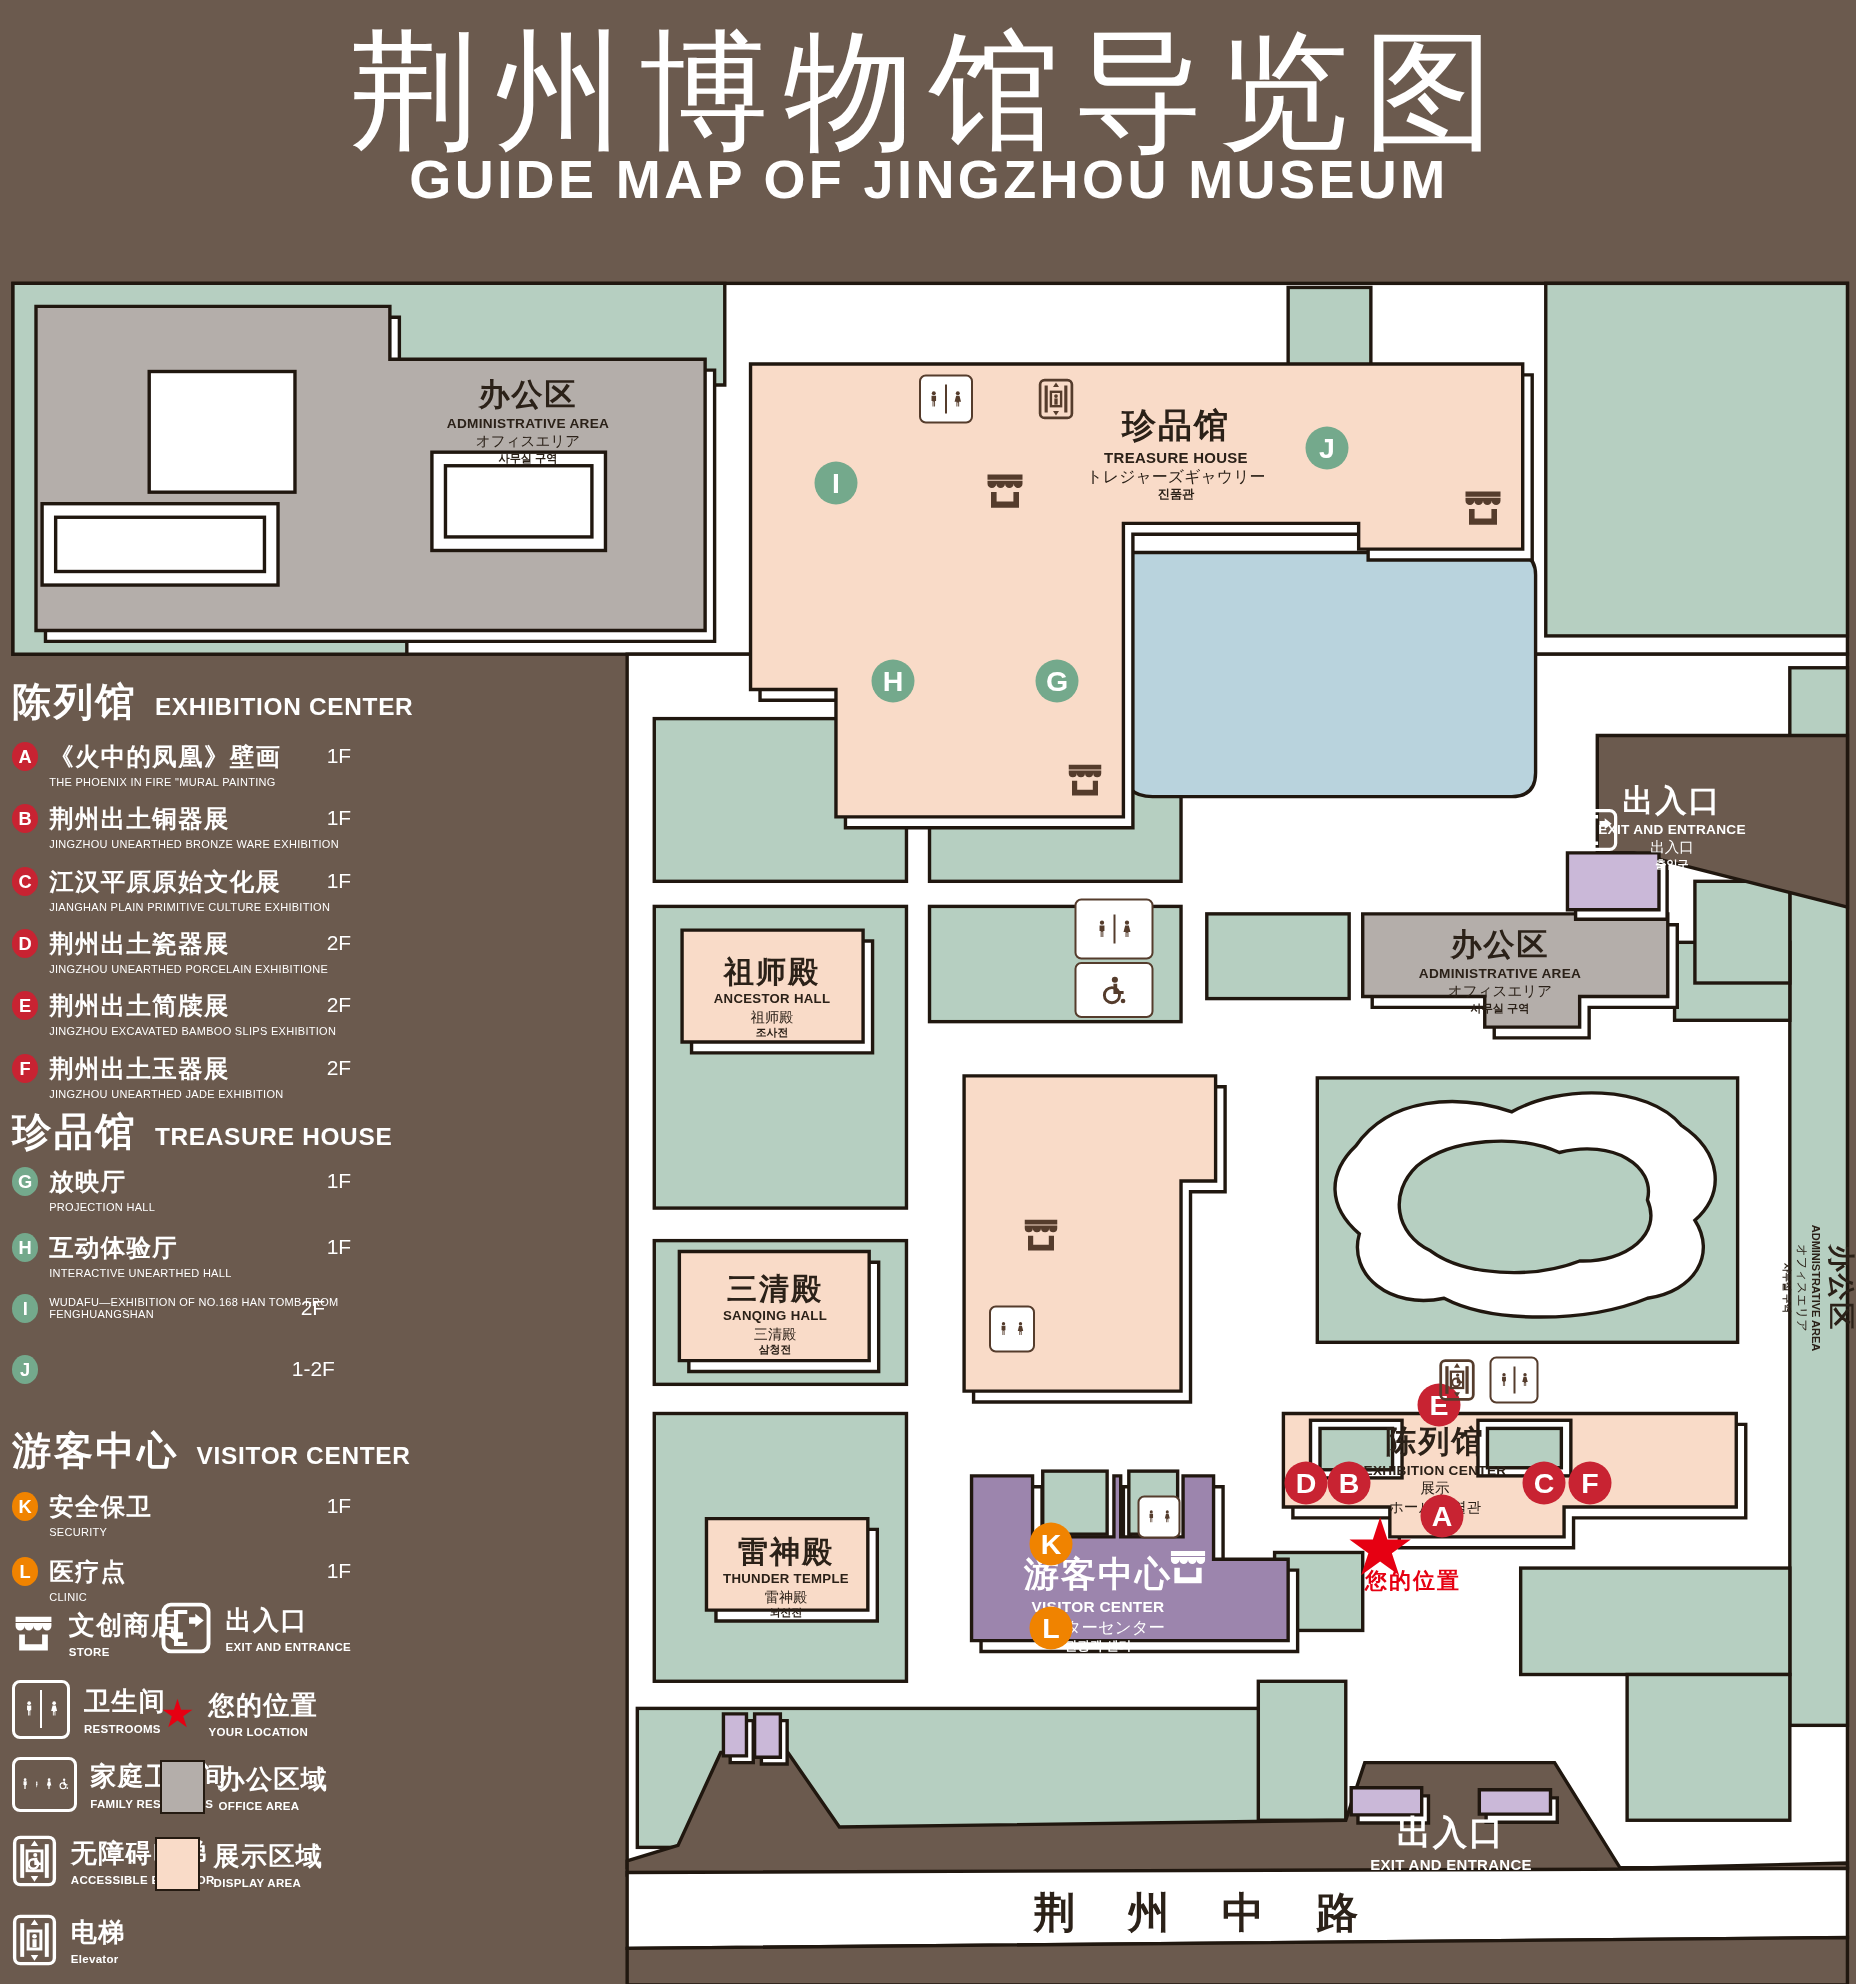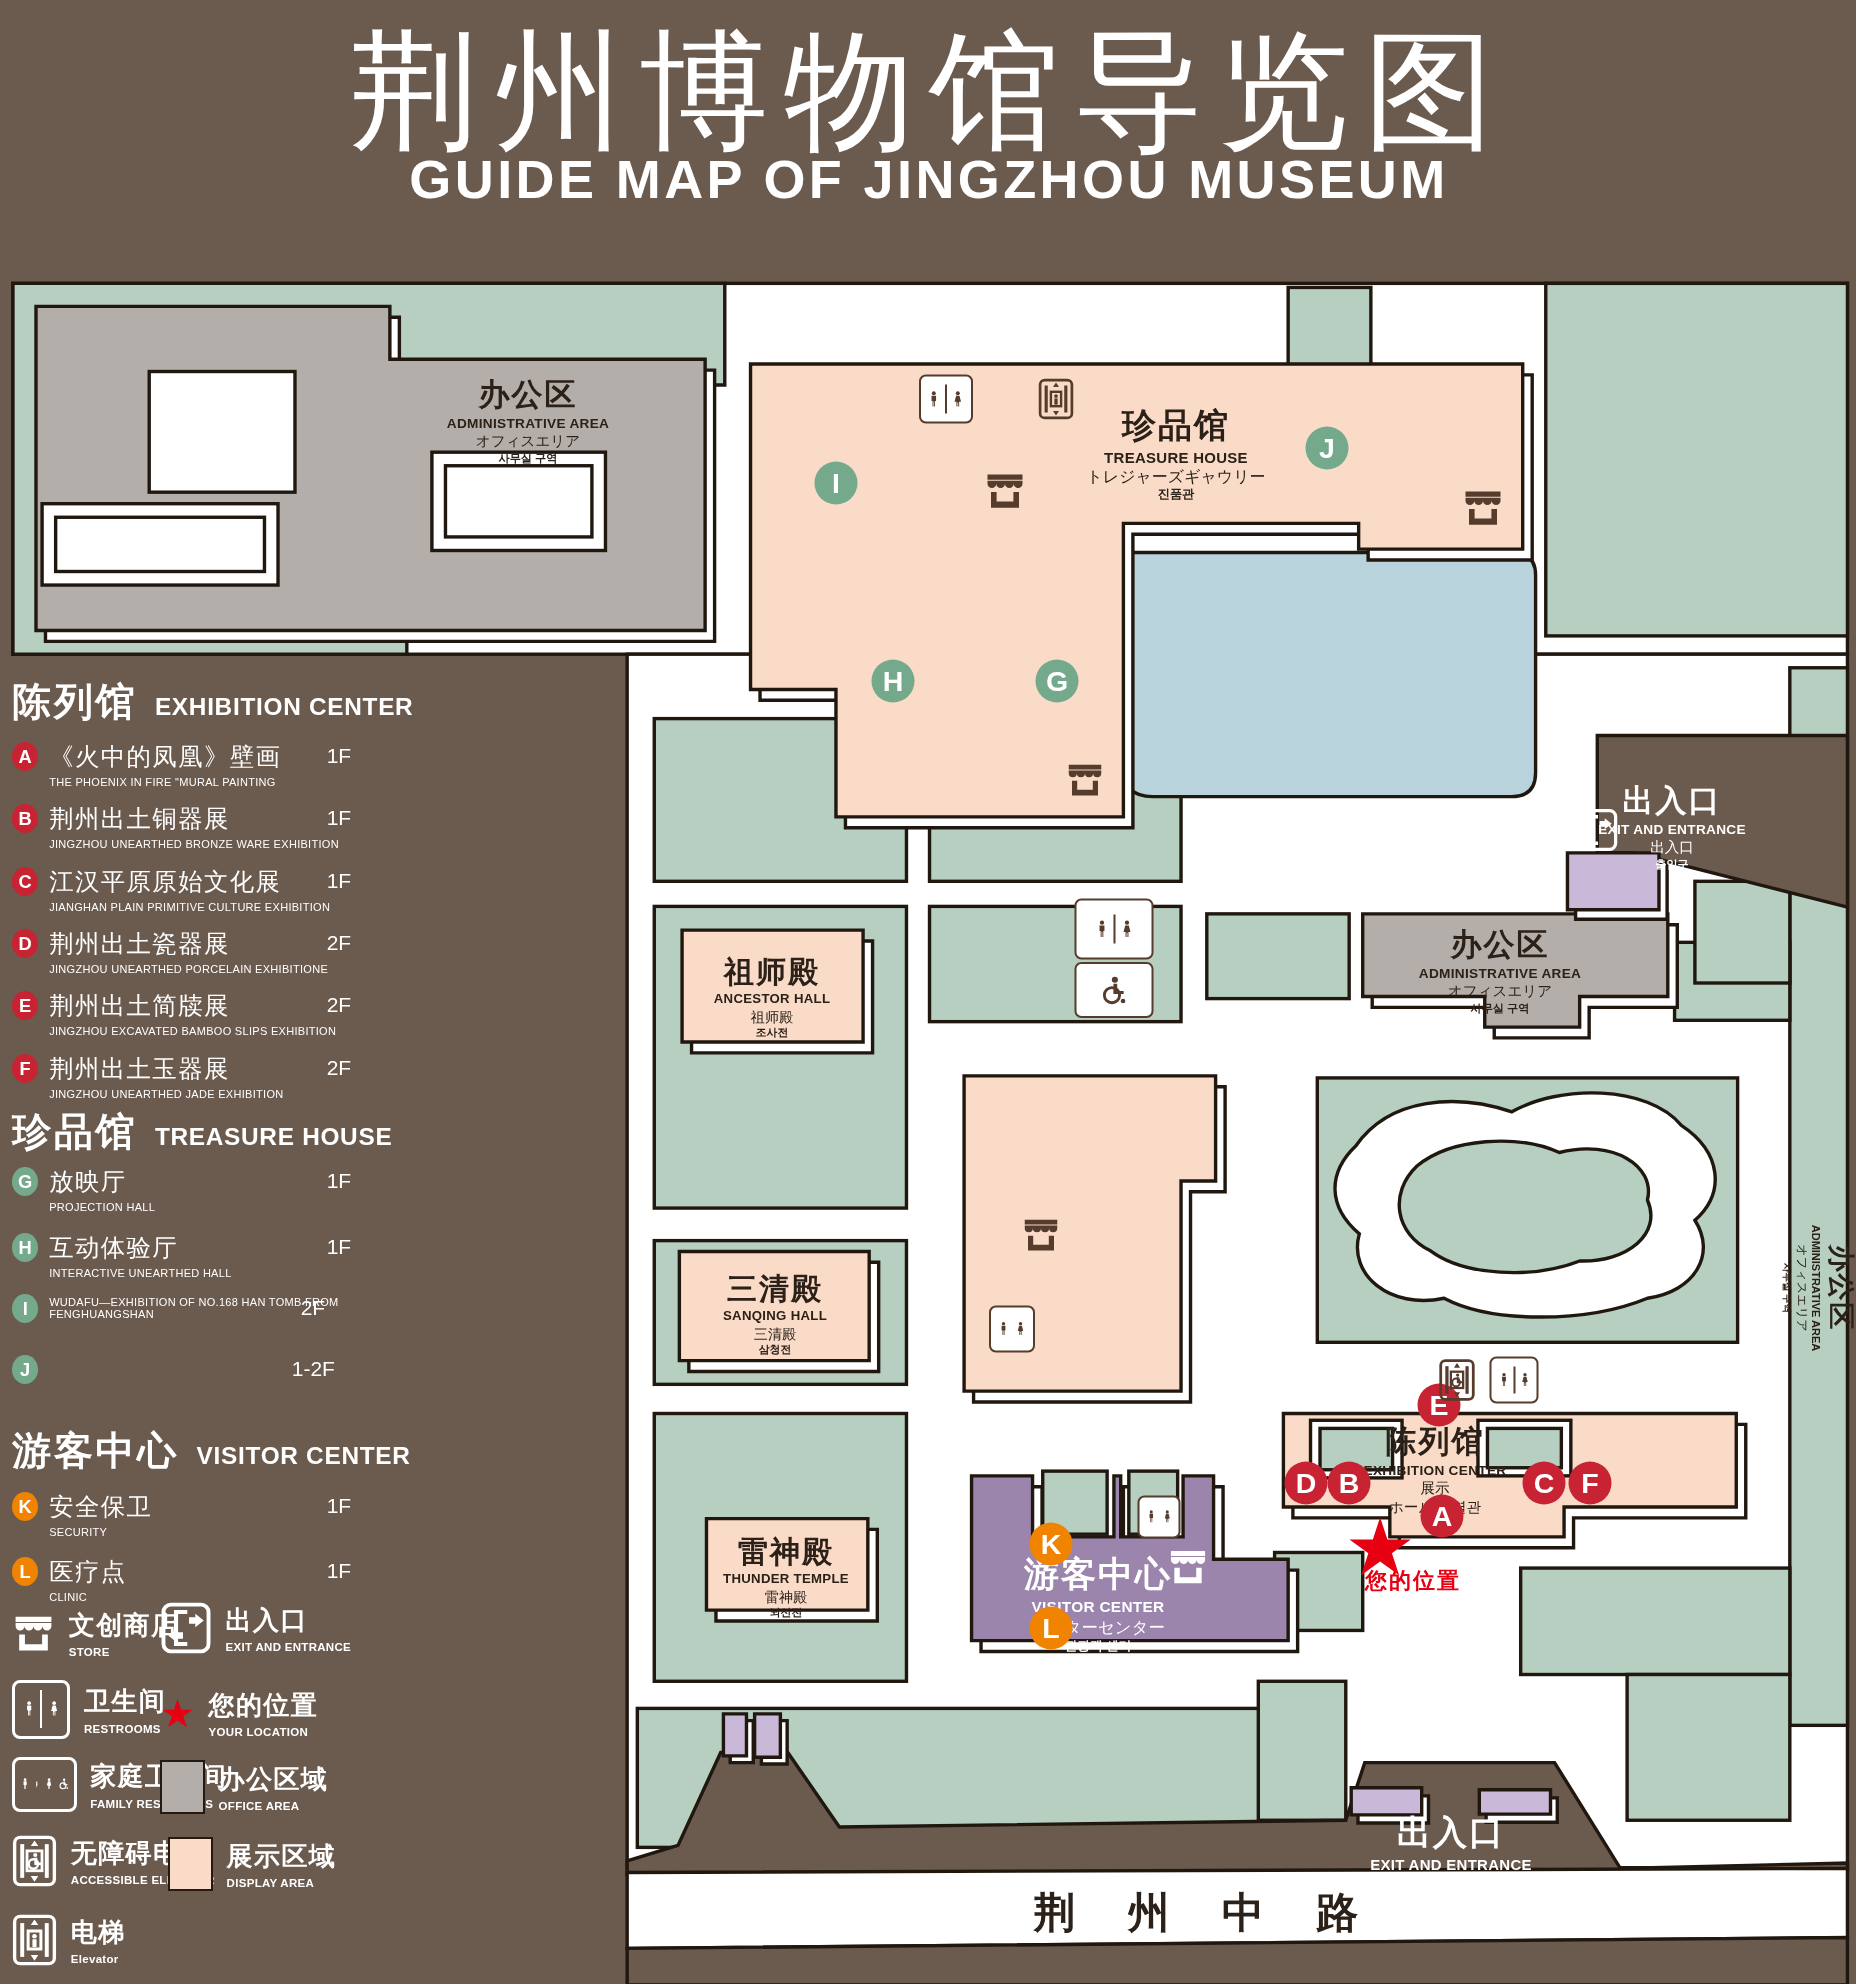--- a/index.html
+++ b/index.html
@@ -39,21 +39,21 @@
   .vstrip .l3{font-size:12.2px;display:block;}
   .vstrip .l4{font-size:9.5px;font-weight:bold;display:block;}
   
   .lsection{position:absolute;left:12.2px;display:flex;align-items:baseline;gap:17.6px;color:#fff;}
   .lsection .szh{font-size:39px;font-weight:bold;letter-spacing:2.7px;}
   .lsection .sen{font-size:24.4px;font-weight:bold;letter-spacing:0.7px;}
   .litem{position:absolute;left:12.2px;width:339px;display:flex;align-items:flex-start;}
   .lbadge{flex:0 0 26px;width:26px;height:28.5px;border-radius:50%;display:flex;align-items:center;justify-content:center;
           color:#fff;font-weight:bold;font-size:18.3px;margin-top:1.4px;}
   .ltext{margin-left:11px;}
-  .lzh{font-size:24.4px;font-weight:normal;color:#fff;letter-spacing:1.4px;}
+  .lzh{font-size:24.4px;font-weight:bold;color:#fff;letter-spacing:1.4px;}
   .len{font-size:11px;color:#fff;margin-top:3.4px;letter-spacing:0.3px;max-width:292px;}
   .lfloor{position:absolute;right:0;top:2.7px;font-size:21px;color:#fff;}
   .sym{position:absolute;display:flex;align-items:center;gap:13.6px;color:#fff;}
   .sym .szh{font-size:26px;font-weight:bold;color:#fff;letter-spacing:1.4px;}
   .sym .sen{font-size:11.5px;font-weight:bold;color:#fff;margin-top:3.4px;letter-spacing:0.3px;}
   .wc{border:3.4px solid #fff;border-radius:8.1px;display:flex;align-items:center;justify-content:center;gap:3.4px;padding:5.4px 5.4px;}
   .wcdiv-w{width:2px;height:38px;background:#fff;}
   .swatch{width:41px;height:50px;border:2px solid #241a11;}
   .sw-office{background:#b4aeaa;} .sw-display{background:#f9dbc8;}
 </style>
@@ -593,21 +593,21 @@
 </div>
 <div class="sym" style="left:12.2px;top:1834px">
   <svg width="45" height="54" viewBox="0 0 24 28" style="color:#fff">
         <use href="#i-elevator-acc"></use>
       </svg>
   <div>
         <div class="szh">无障碍电梯</div>
        <div class="sen">ACCESSIBLE ELEVATOR</div>
       </div>
 </div>
-<div class="sym" style="left:168px;top:1837px">
+<div class="sym" style="left:155px;top:1837px">
   <span class="swatch sw-display"></span>
   <div>
         <div class="szh">展示区域</div>
        <div class="sen">DISPLAY AREA</div>
       </div>
 </div>
 <div class="sym" style="left:12.2px;top:1912px">
   <svg width="45" height="56" viewBox="0 0 24 28" style="color:#fff">
         <use href="#i-elevator"></use>
       </svg>

